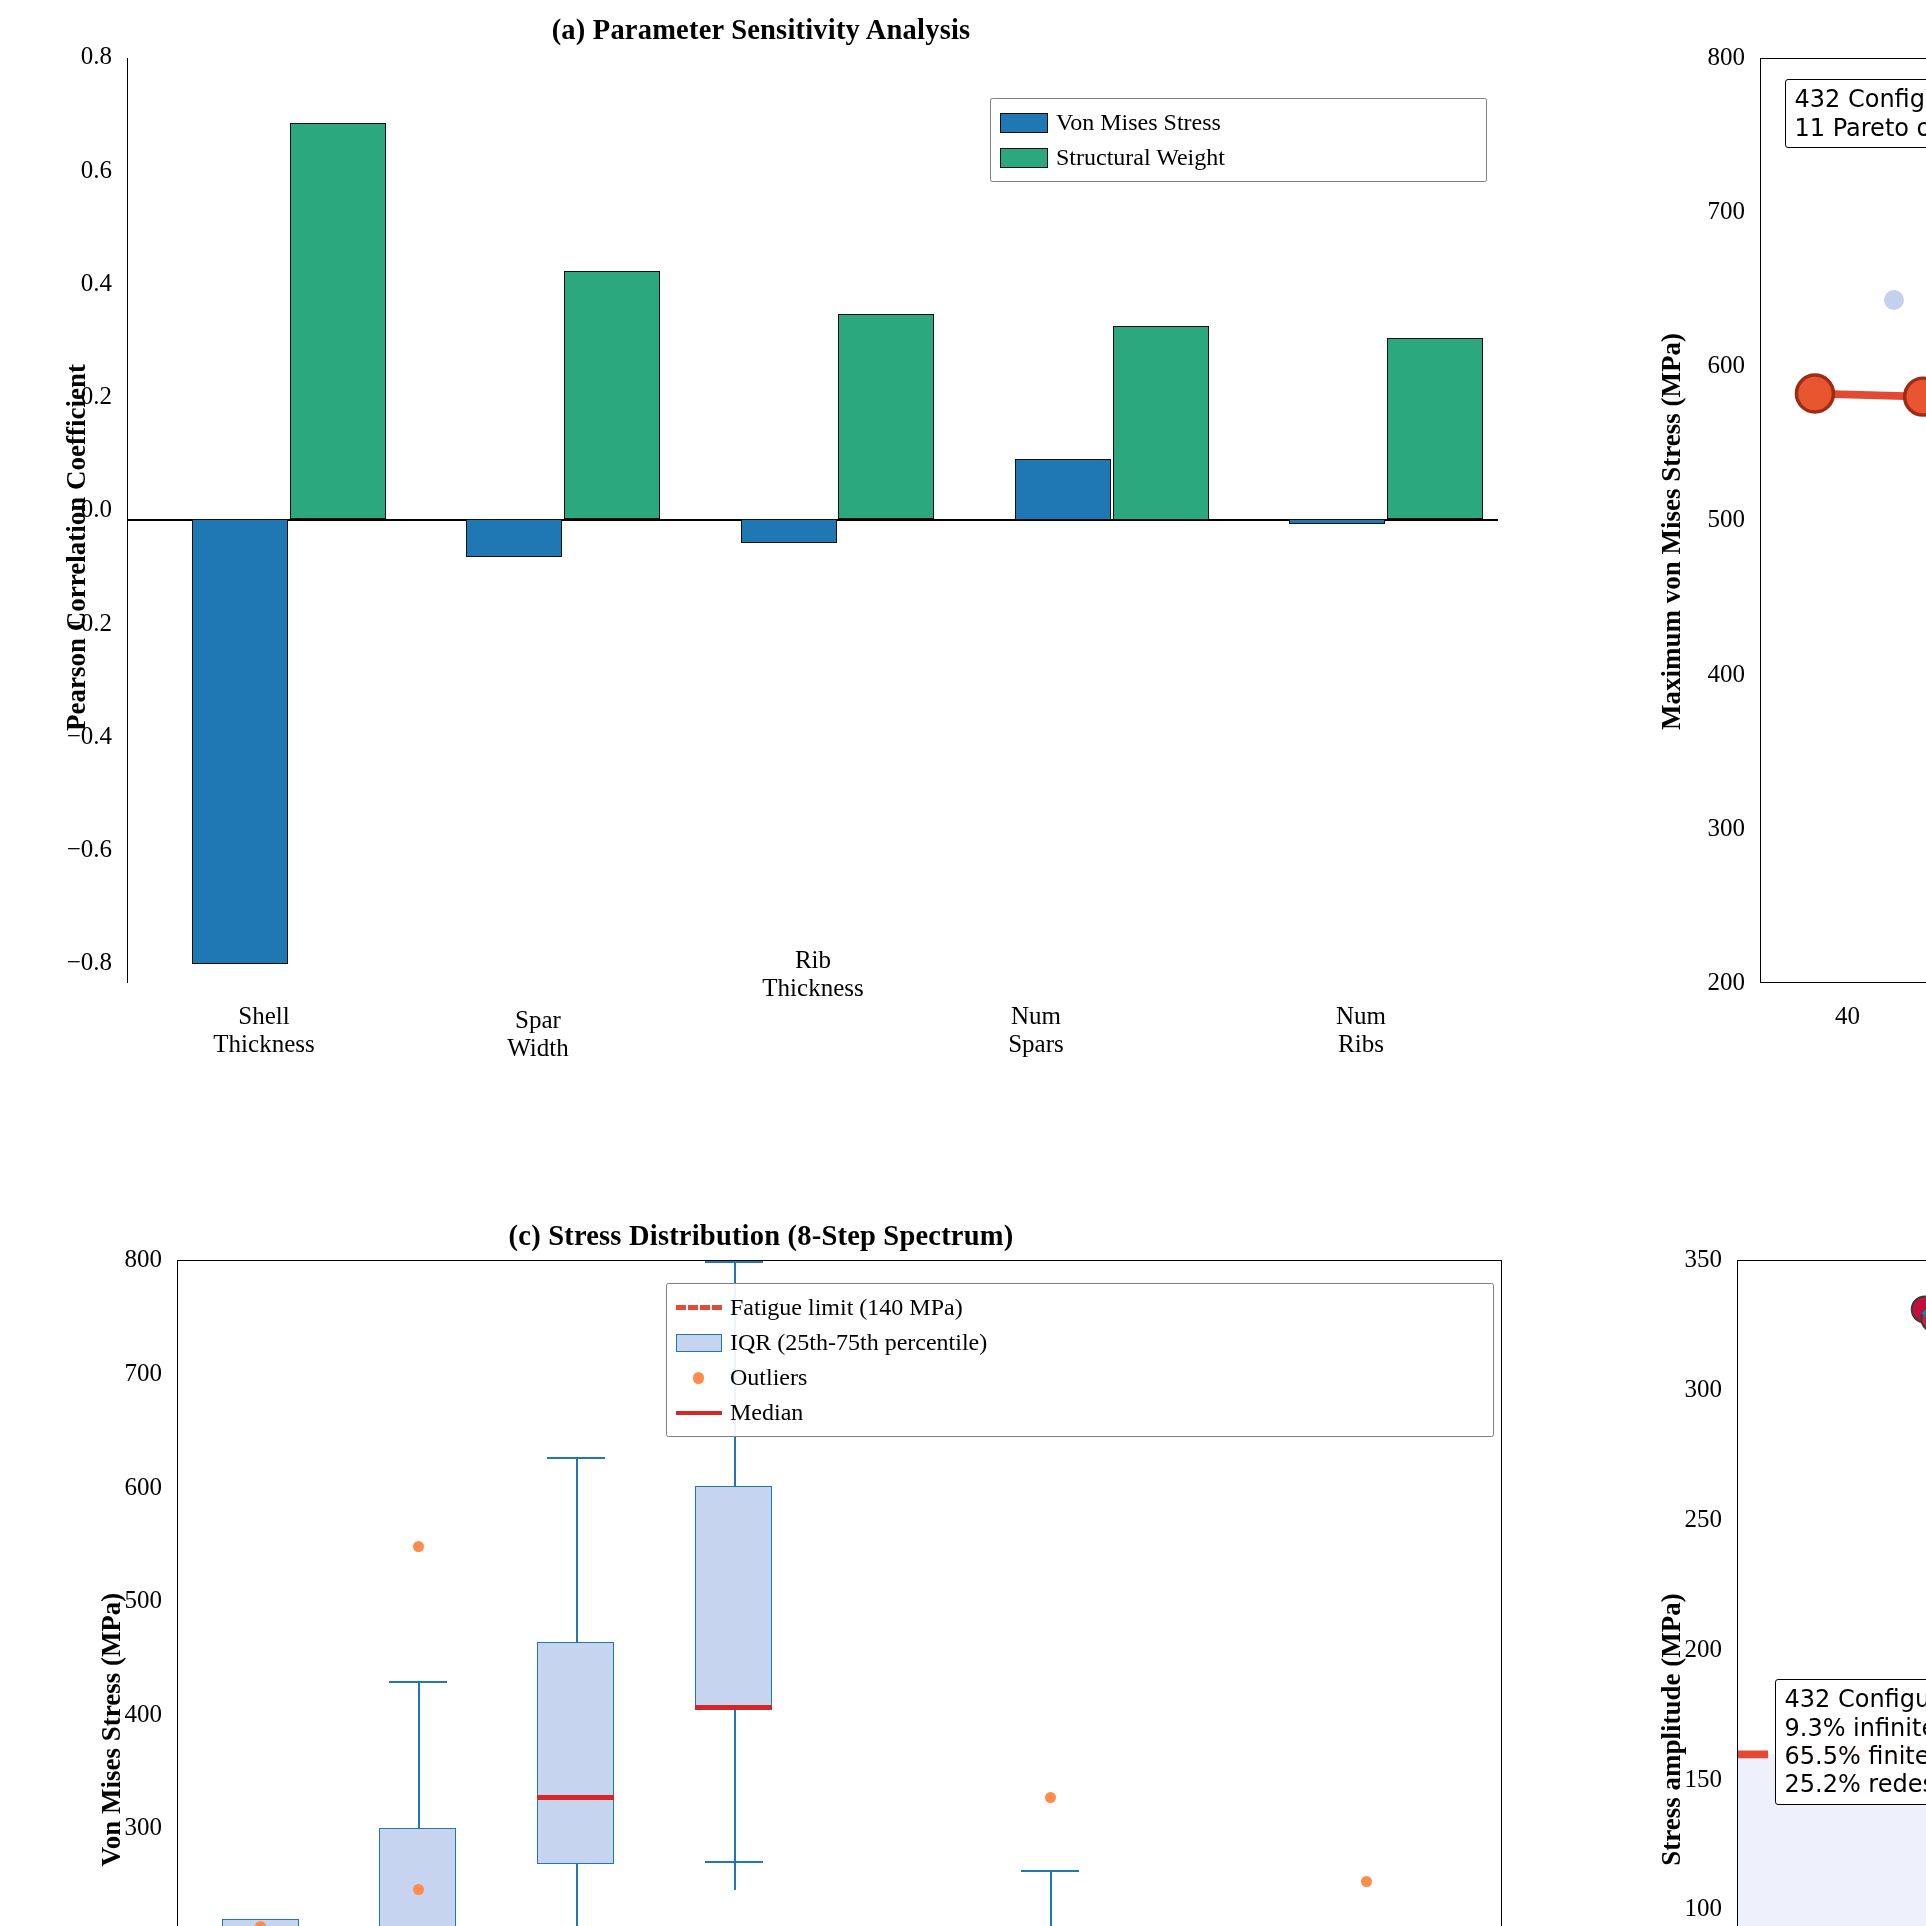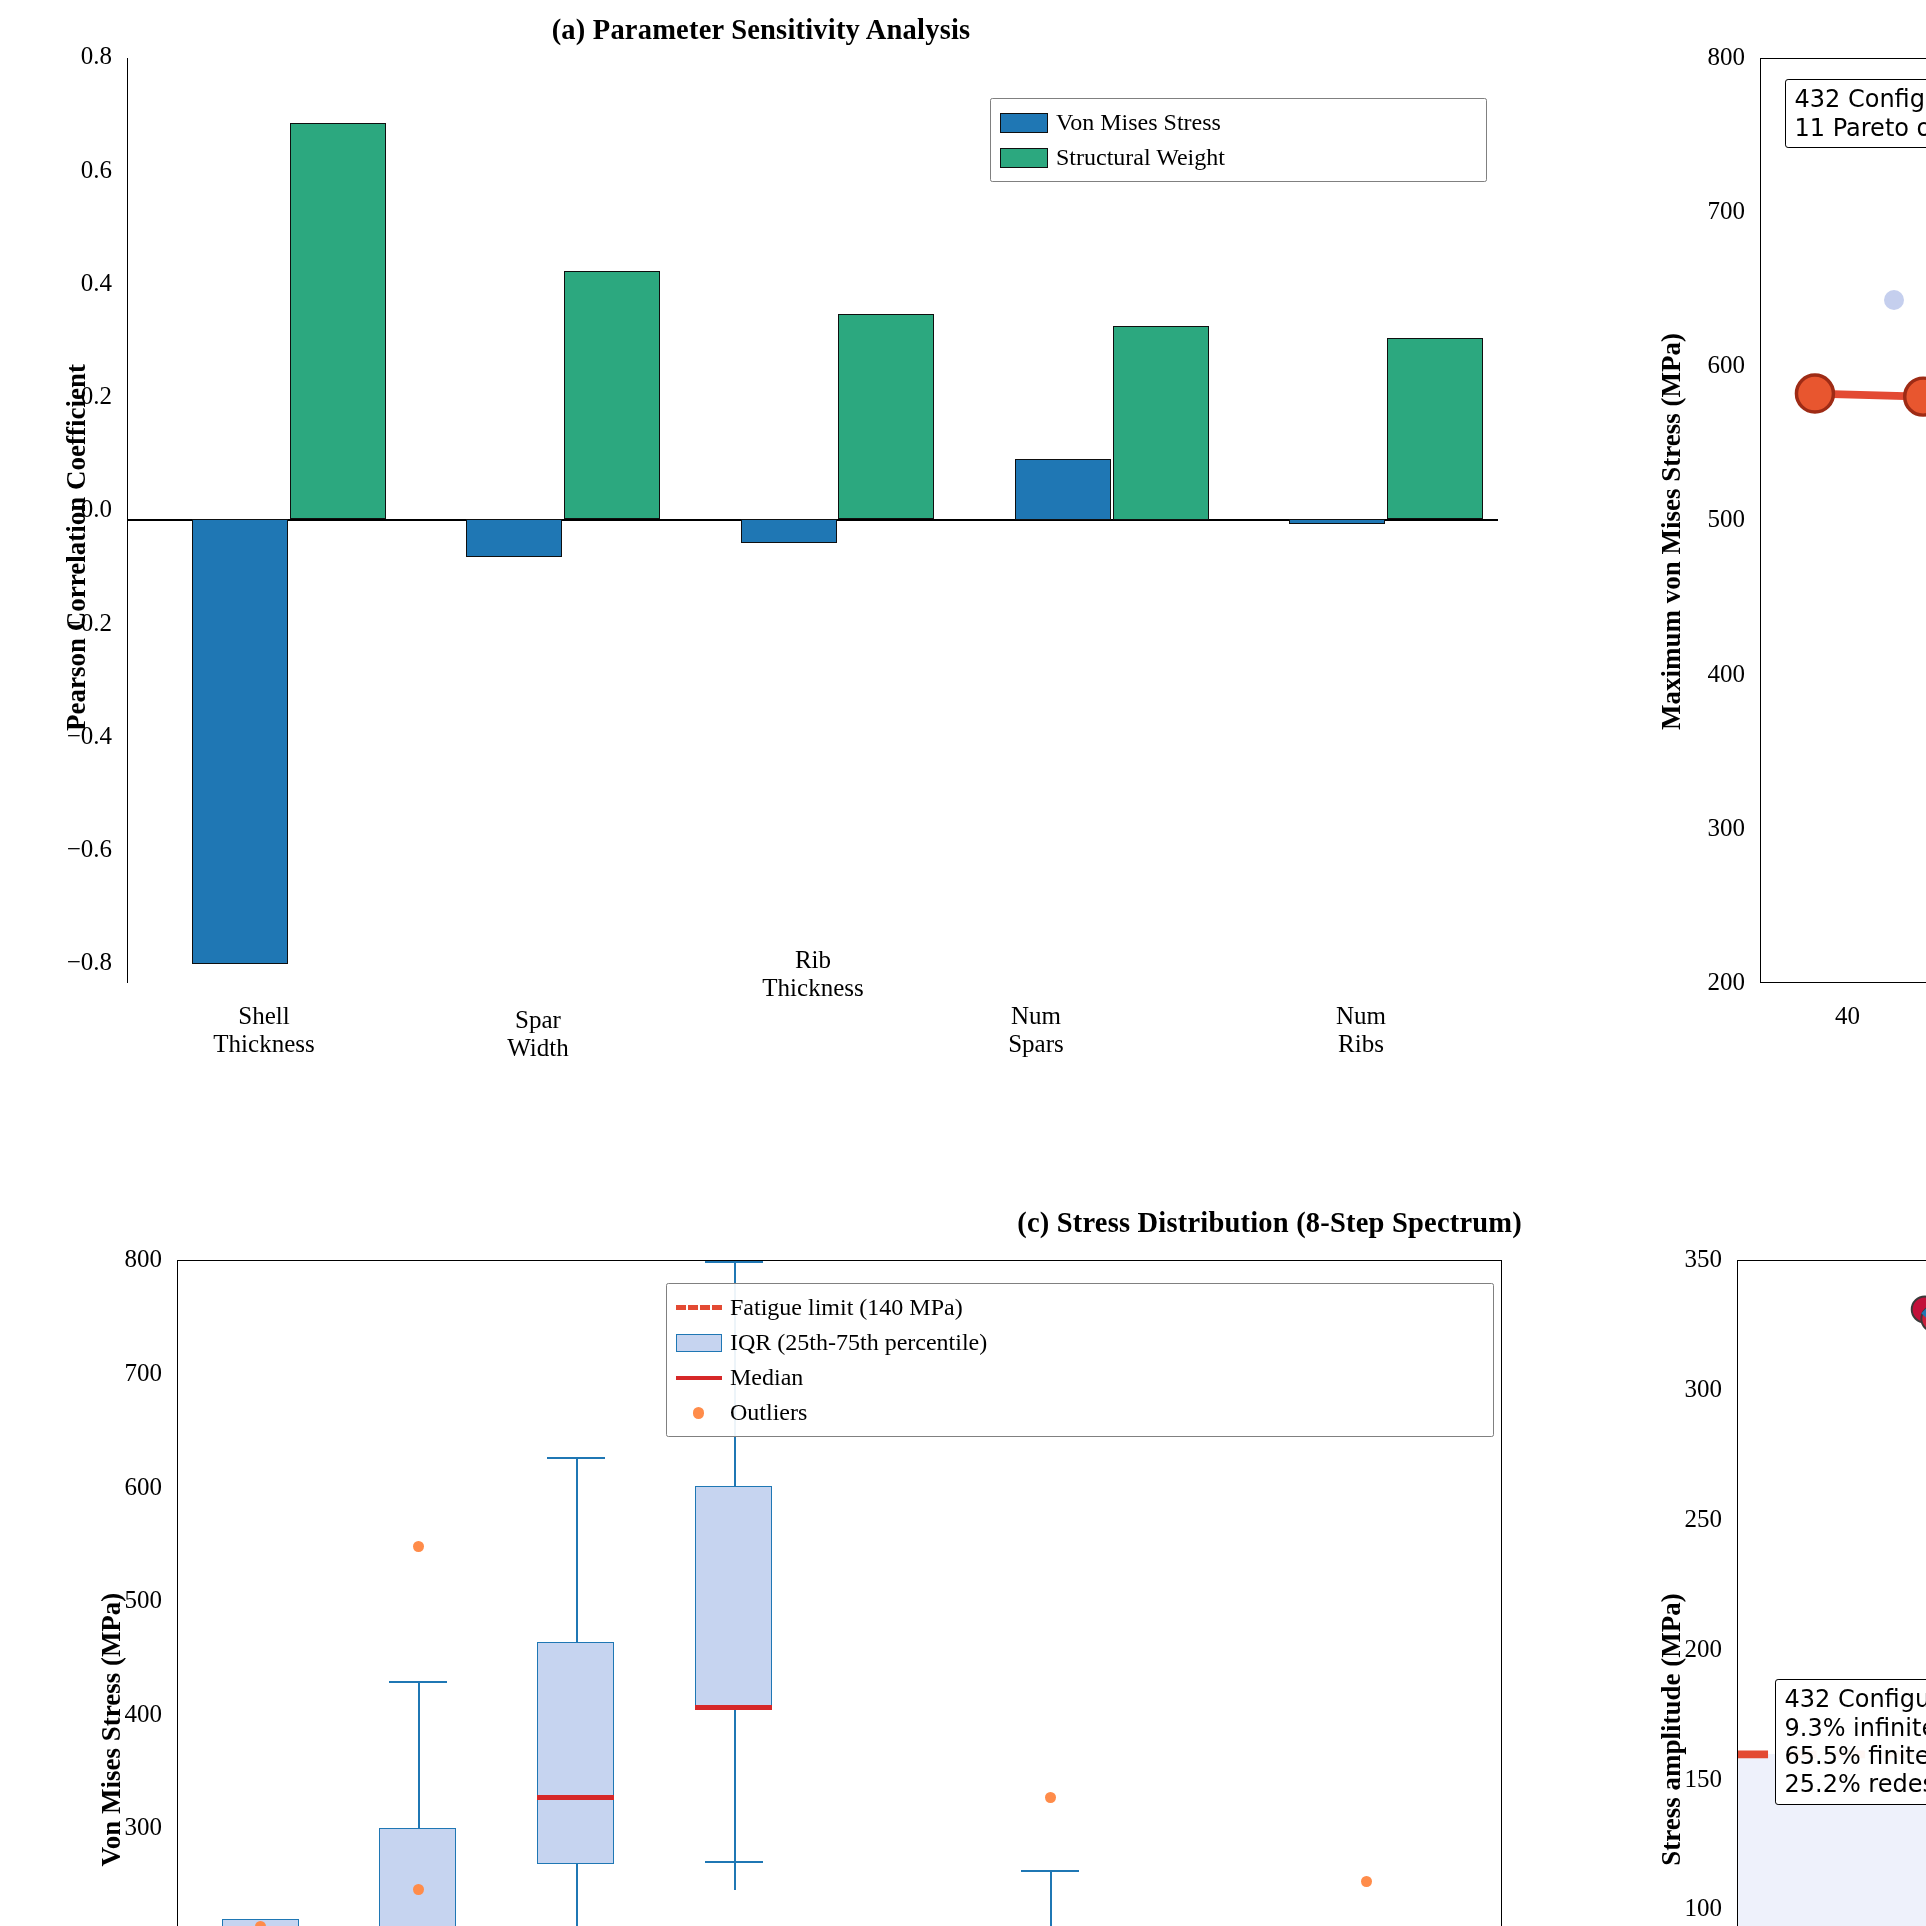--- a/index.html
+++ b/index.html
@@ -175,21 +175,21 @@
 
     <div class="tick x" style="left:218px; top:1002px; width:139px;">40</div>
 
     <div class="annbox" style="left:225px; top:79px; width:431px; border-radius:3.1px;">432 Configurations
 11 Pareto optimal</div>
 
   </div>
 
   <div class="panel" style="left:0; top:1206px; width:1522px; height:1210px;">
 
-    <div class="title" style="top:1px;text-align:right;">(c) Stress Distribution (8-Step Spectrum)</div>
+    <div class="title" style="top:14px;">(c) Stress Distribution (8-Step Spectrum)</div>
 
     <div class="axis-label ylabel" style="left:-293px; top:508px; width:809px; height:31px;">Von Mises Stress (MPa)</div>
 
     <div class="tick y" style="left:0; top:39px; width:162px;">800</div>
     <div class="tick y" style="left:0; top:153px; width:162px;">700</div>
     <div class="tick y" style="left:0; top:267px; width:162px;">600</div>
     <div class="tick y" style="left:0; top:380px; width:162px;">500</div>
     <div class="tick y" style="left:0; top:494px; width:162px;">400</div>
     <div class="tick y" style="left:0; top:607px; width:162px;">300</div>
 
@@ -266,29 +266,29 @@
           <span style="position:absolute; left:0; top:6.5px; width:46px; height:0; border-top:5.4px dashed #e34a33;"></span>
         </span>
         <span>Fatigue limit (140 MPa)</span>
       </div>
       <div class="row">
         <span class="key" style="background:#c6d4f0; border:1.9px solid #1f77b4; box-sizing:border-box;"></span>
         <span>IQR (25th-75th percentile)</span>
       </div>
       <div class="row">
         <span class="key">
+          <span style="position:absolute; left:17px; top:3.5px; width:11.6px; height:11.6px; border-radius:50%; background:#ff8c4a;"></span>
+        </span>
+        <span>Outliers</span>
+      </div>
+      <div class="row">
+        <span class="key">
           <span style="position:absolute; left:0; top:7px; width:46px; height:4.6px; background:#d62728;"></span>
         </span>
         <span>Median</span>
-      </div>
-      <div class="row">
-        <span class="key">
-          <span style="position:absolute; left:17px; top:3.5px; width:11.6px; height:11.6px; border-radius:50%; background:#ff8c4a;"></span>
-        </span>
-        <span>Outliers</span>
       </div>
     </div>
 
   </div>
 
   <div class="panel" style="left:1560px; top:1206px; width:1522px; height:1210px;">
 
     <div class="title" style="top:9.6px;">(d) S-N Curve &amp; Fatigue Life (R=0)</div>
 
     <div class="axis-label ylabel" style="left:-293px; top:508px; width:809px; height:31px;">Stress amplitude (MPa)</div>

